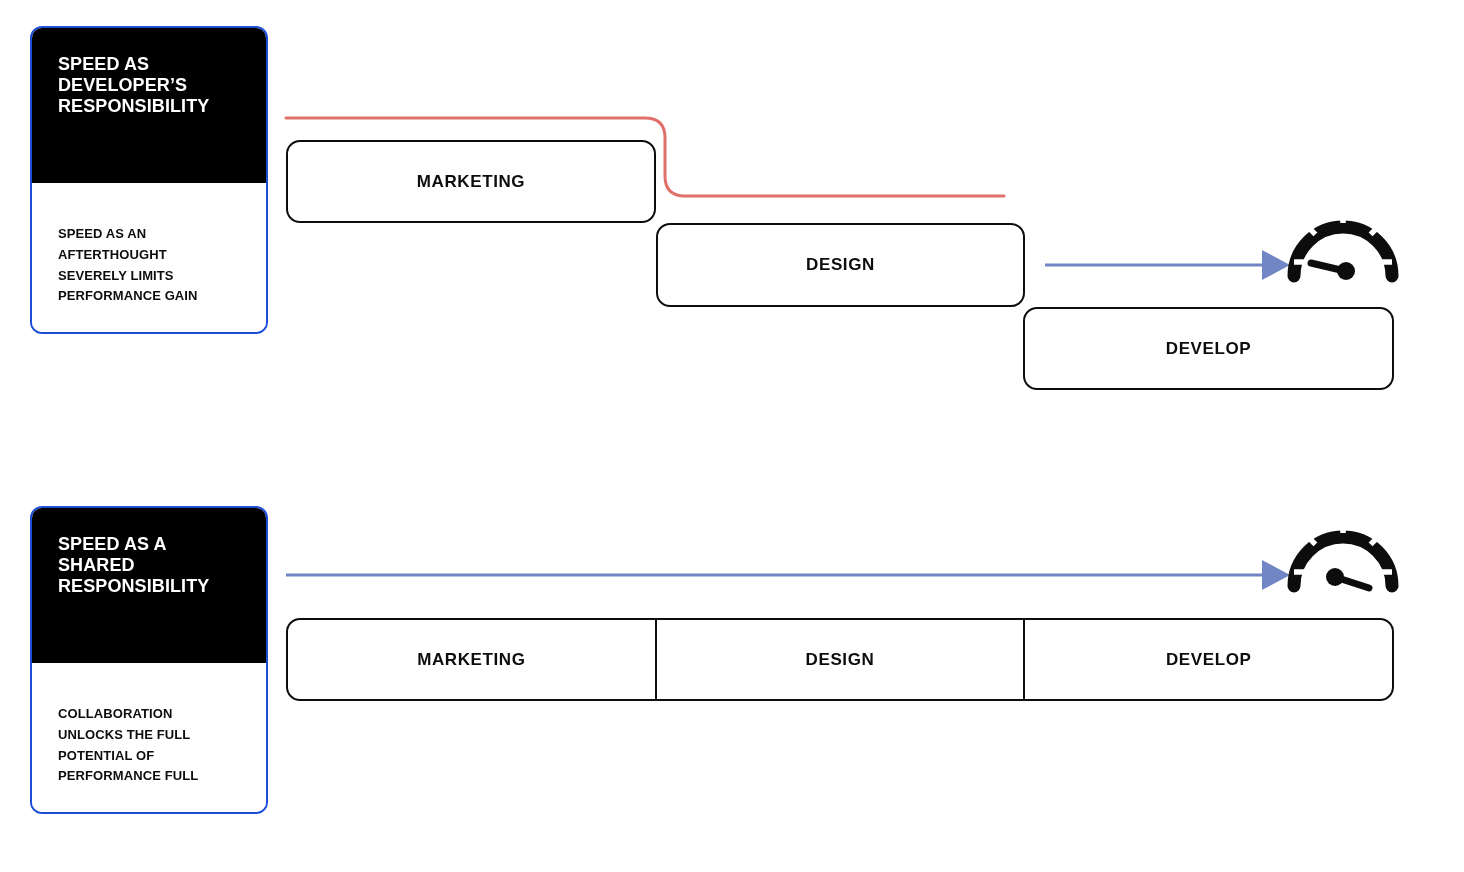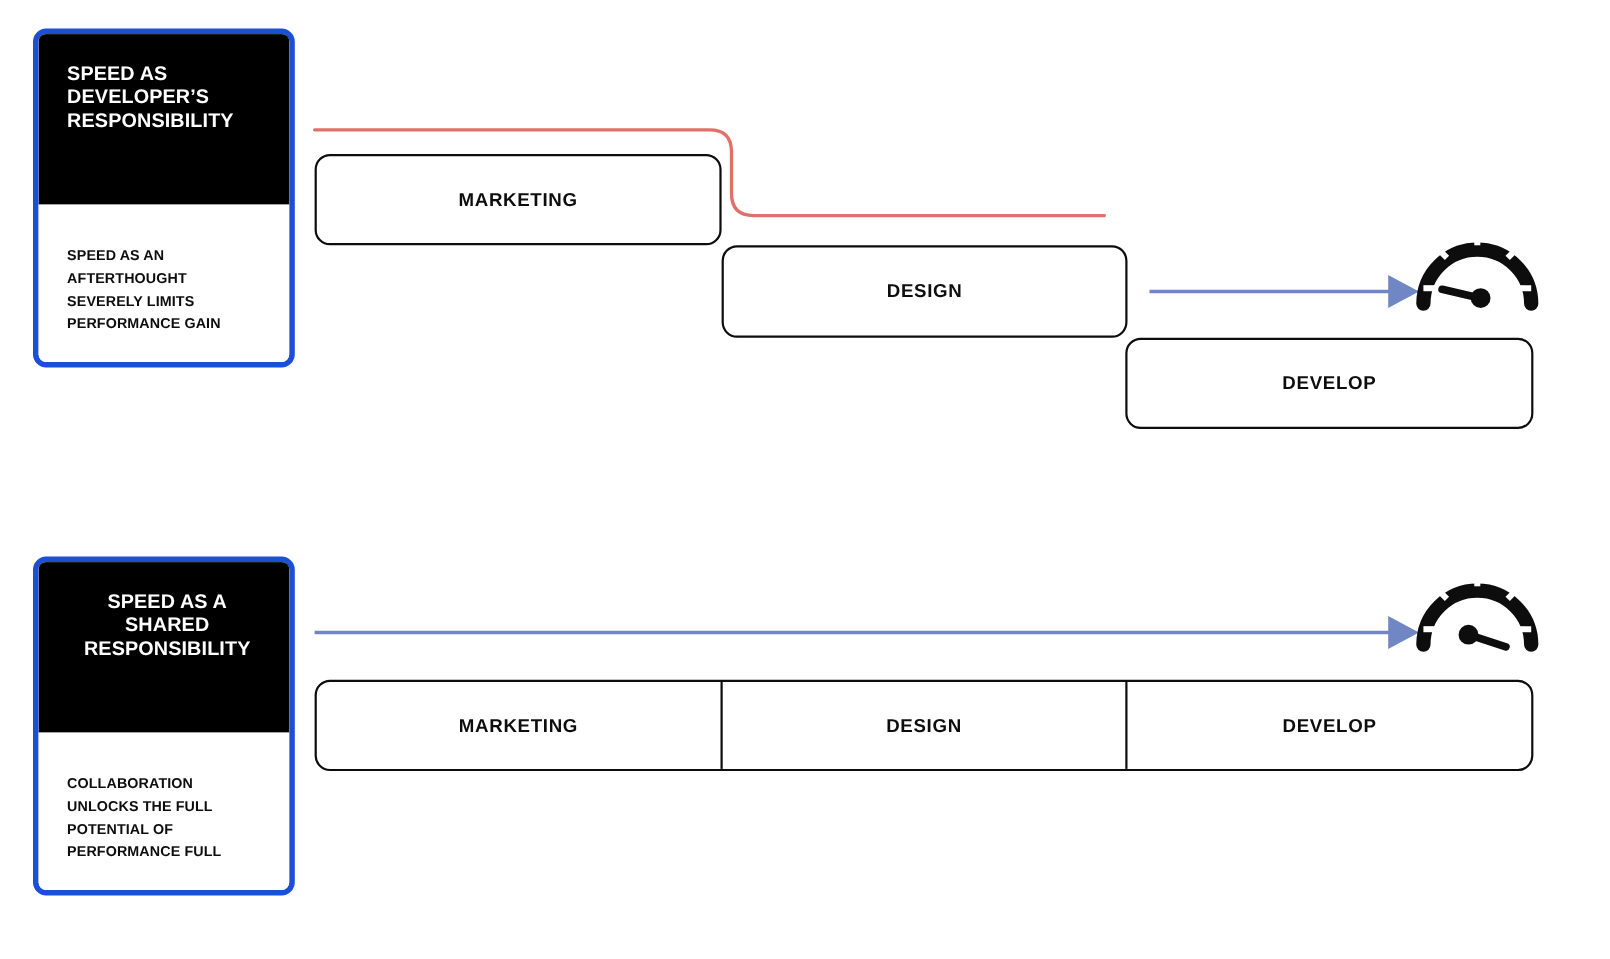--- a/index.html
+++ b/index.html
@@ -21,21 +21,21 @@
     left: 0;
     top: 0;
     width: 1464px;
     height: 872px;
   }
 
   
   .caption-card {
     position: absolute;
     width: 238px;
-    border: 5px solid #1d4ed8;
+    border: 2px solid #1d4ed8;
     border-radius: 12px;
     overflow: hidden;
     box-sizing: border-box;
     background: #ffffff;
     display: flex;
     flex-direction: column;
   }
   .caption-card .card-head {
     background: #000000;
     color: #ffffff;
@@ -48,36 +48,36 @@
     font-weight: bold;
     line-height: 1.17;
     letter-spacing: 0.1px;
     white-space: pre-line;
   }
   .caption-card .card-body {
     background: #ffffff;
     color: #0d0d0d;
     flex: 1 1 auto;
     display: flex;
-    align-items: flex-start;
+    align-items: center;
     padding: 36px 16px 20px 26px;
     box-sizing: border-box;
   }
   .caption-card .card-body-text {
     font-size: 13px;
     font-weight: bold;
     line-height: 1.6;
     letter-spacing: 0.1px;
     white-space: pre-line;
   }
 
   #card-top    { left: 30px;  top: 26px;  height: 308px; }
   #card-top .card-head { height: 155px; }
   #card-bottom { left: 30px;  top: 506px; height: 308px; }
-  #card-bottom .card-head { height: 155px; text-align: center; }
+  #card-bottom .card-head { height: 155px; }
 
   
   .stage-box {
     position: absolute;
     border: 2.5px solid #0d0d0d;
     border-radius: 14px;
     background: #ffffff;
     box-sizing: border-box;
     display: flex;
     align-items: center;

